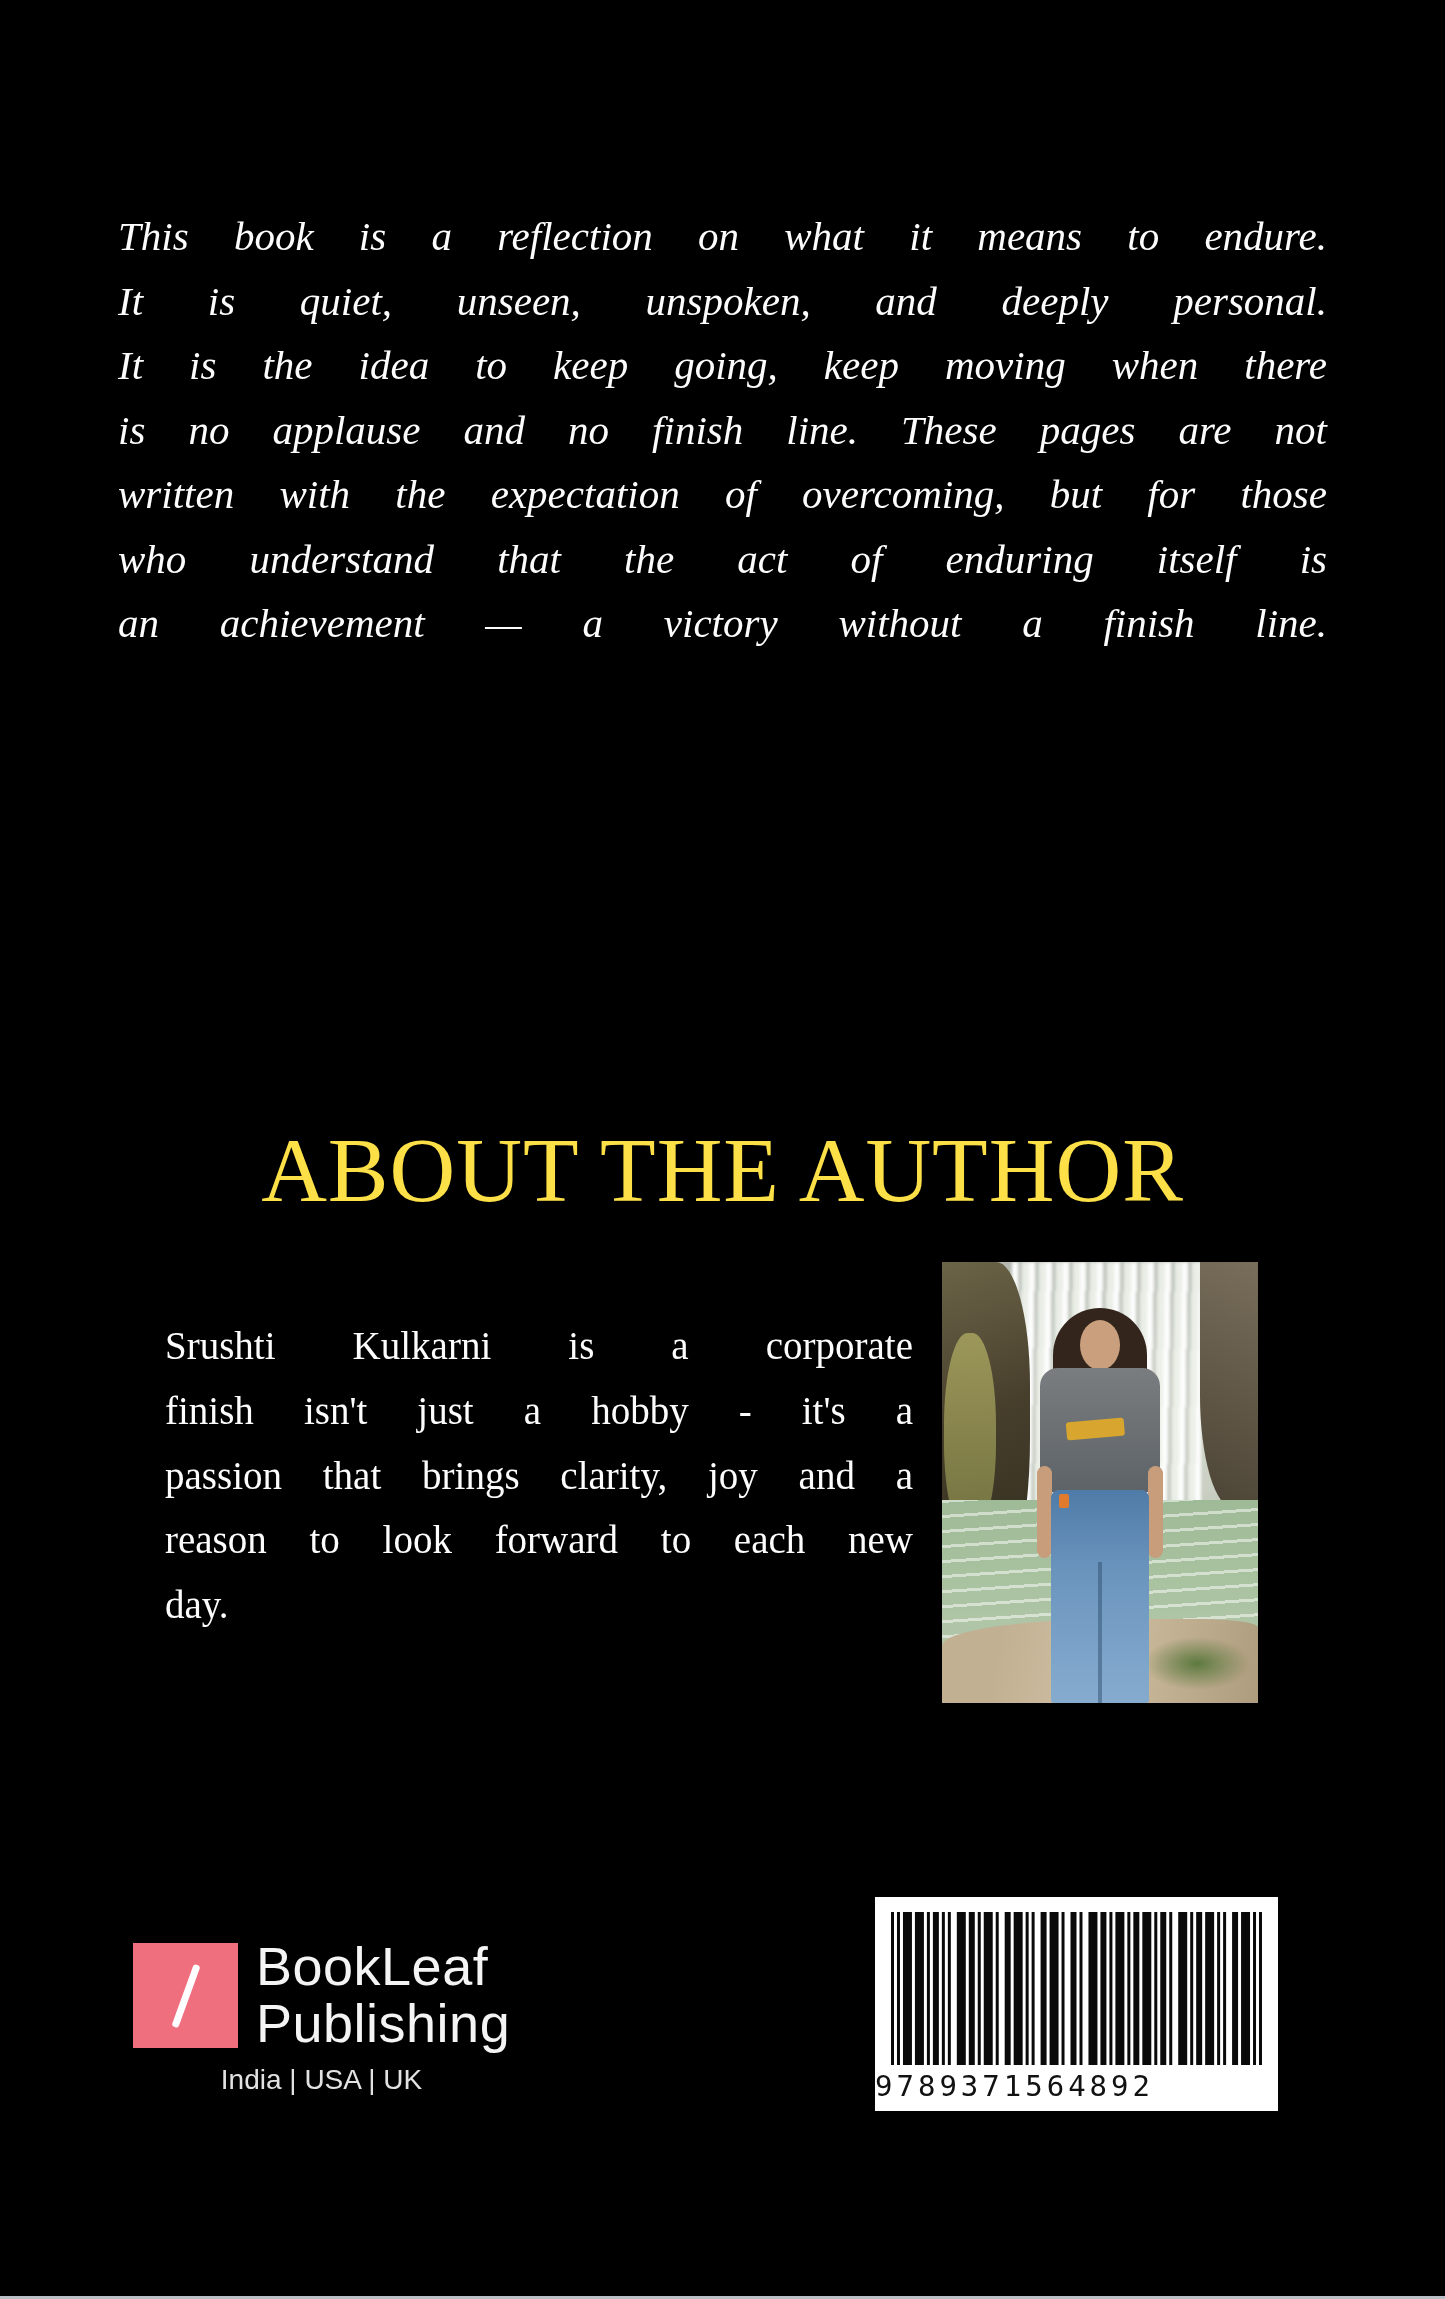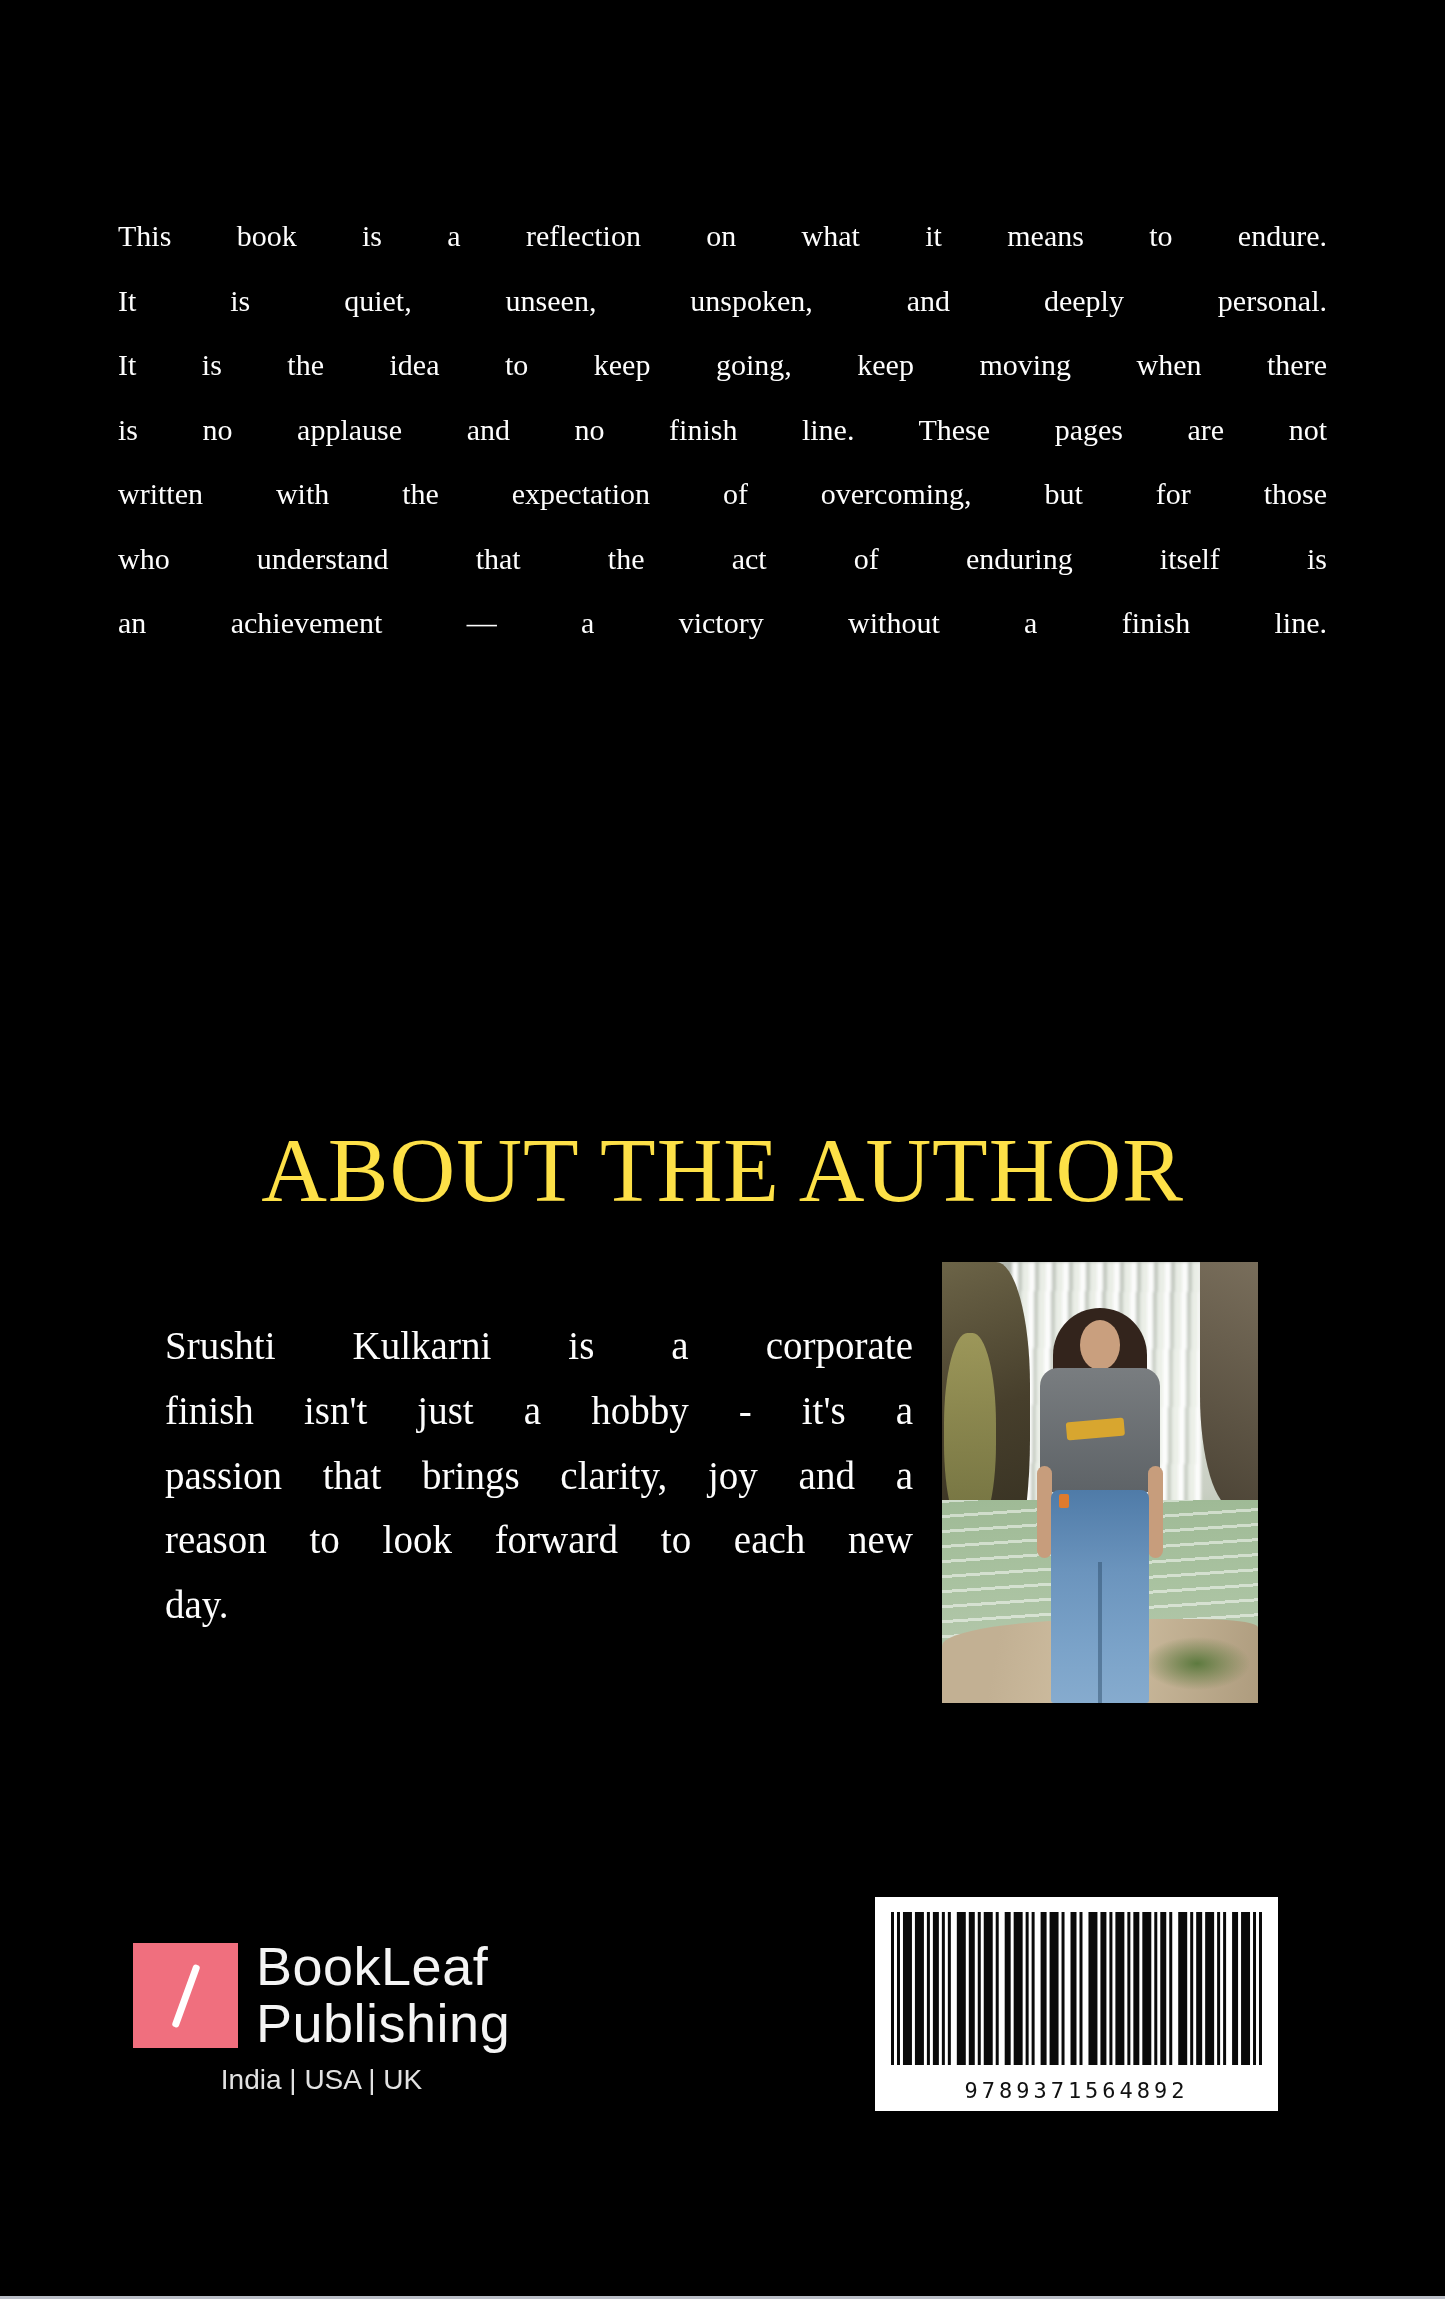--- a/index.html
+++ b/index.html
@@ -1,20 +1,20 @@
 <!DOCTYPE html>
 <html><head>
 <meta charset="utf-8">
 <style>
   html,body{margin:0;padding:0;background:#000;}
   #cover{position:relative;width:1445px;height:2299px;background:#000;overflow:hidden;
          font-family:"Liberation Serif",serif;color:#fff;}
 
   
-  .blurb{position:absolute;left:118px;top:204px;width:1209px;font-size:30px;line-height:64.5px;}
+  .blurb{position:absolute;left:118px;top:204px;width:1209px;font-size:41px;line-height:64.5px;font-style:italic;}
   .jline{text-align:justify;text-align-last:justify;white-space:normal;color:#fdfdfd;}
 
   
   .about-heading{position:absolute;left:0;top:1118px;width:1445px;margin:0;text-align:center;
                  font-size:91px;font-weight:400;letter-spacing:1px;color:#fde047;
                  font-family:"Liberation Serif",serif;}
 
   
   .bio{position:absolute;left:165px;top:1314px;width:748px;font-size:39px;line-height:64.8px;}
   .bio .jline.last{text-align-last:left;}
@@ -67,22 +67,22 @@
   .logo-slash{position:absolute;left:50%;top:50%;width:7px;height:66px;background:#fff;border-radius:3px;
      transform:translate(-50%,-50%) rotate(20deg);font-size:0;}
   .pub-name{position:absolute;left:256px;top:1938px;font-family:"Liberation Sans",sans-serif;
      font-weight:300;font-size:54px;line-height:57px;color:#f4f4f4;letter-spacing:.5px;}
   .pub-regions{position:absolute;left:123px;top:2064px;width:397px;text-align:center;
      font-family:"Liberation Sans",sans-serif;font-weight:300;font-size:28px;color:#e2e2e2;}
 
   
   .barcode{position:absolute;left:875px;top:1897px;width:403px;height:214px;background:#fff;}
   .bars{position:absolute;left:16px;top:15px;width:371px;height:153px;}
-  .barcode-number{position:absolute;left:0;bottom:8px;width:100%;text-align:center;
-     font-family:"DejaVu Sans Mono",monospace;font-size:22px;letter-spacing:4px;color:#111;}
+  .barcode-number{position:absolute;left:0;bottom:8px;width:100%;text-align:left;
+     font-family:"DejaVu Sans Mono",monospace;font-size:29px;letter-spacing:4px;color:#111;}
 
   .bottom-edge{position:absolute;left:0;bottom:0;width:100%;height:3px;background:#b9bdc6;}
 </style>
 </head>
 <body>
 
 <div id="cover">
 
   <section class="blurb">
     <div class="jline">This book is a reflection on what it means to endure.</div>

